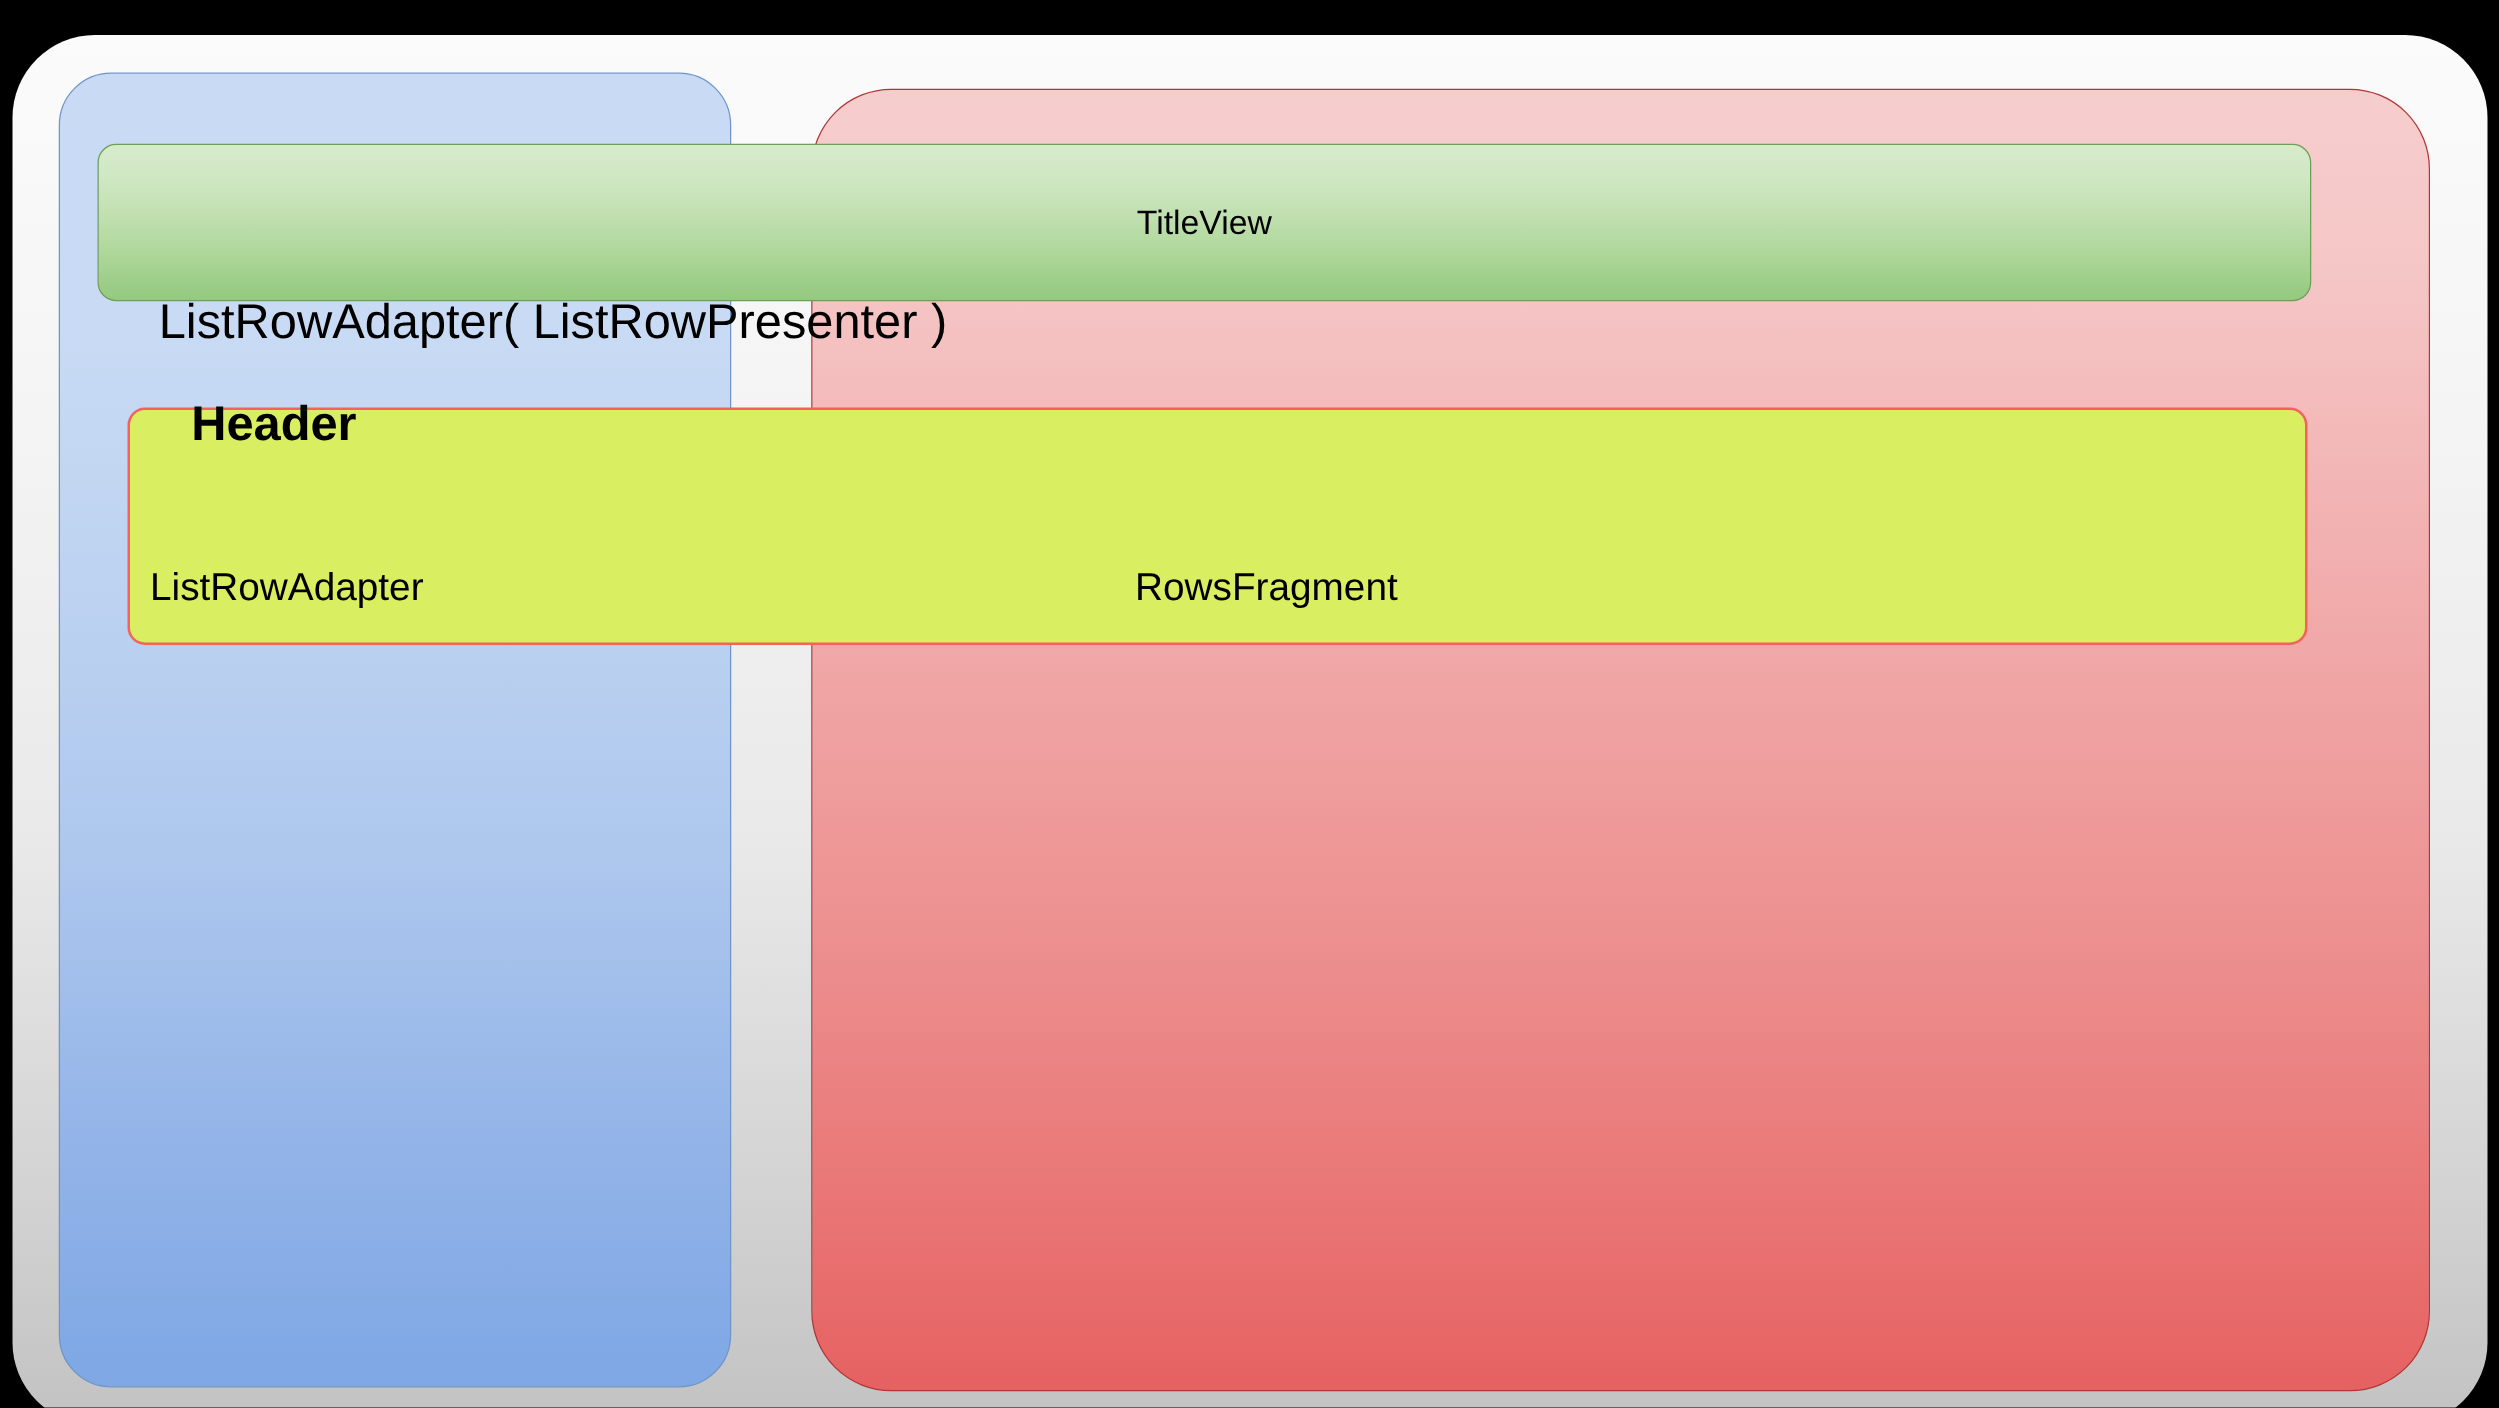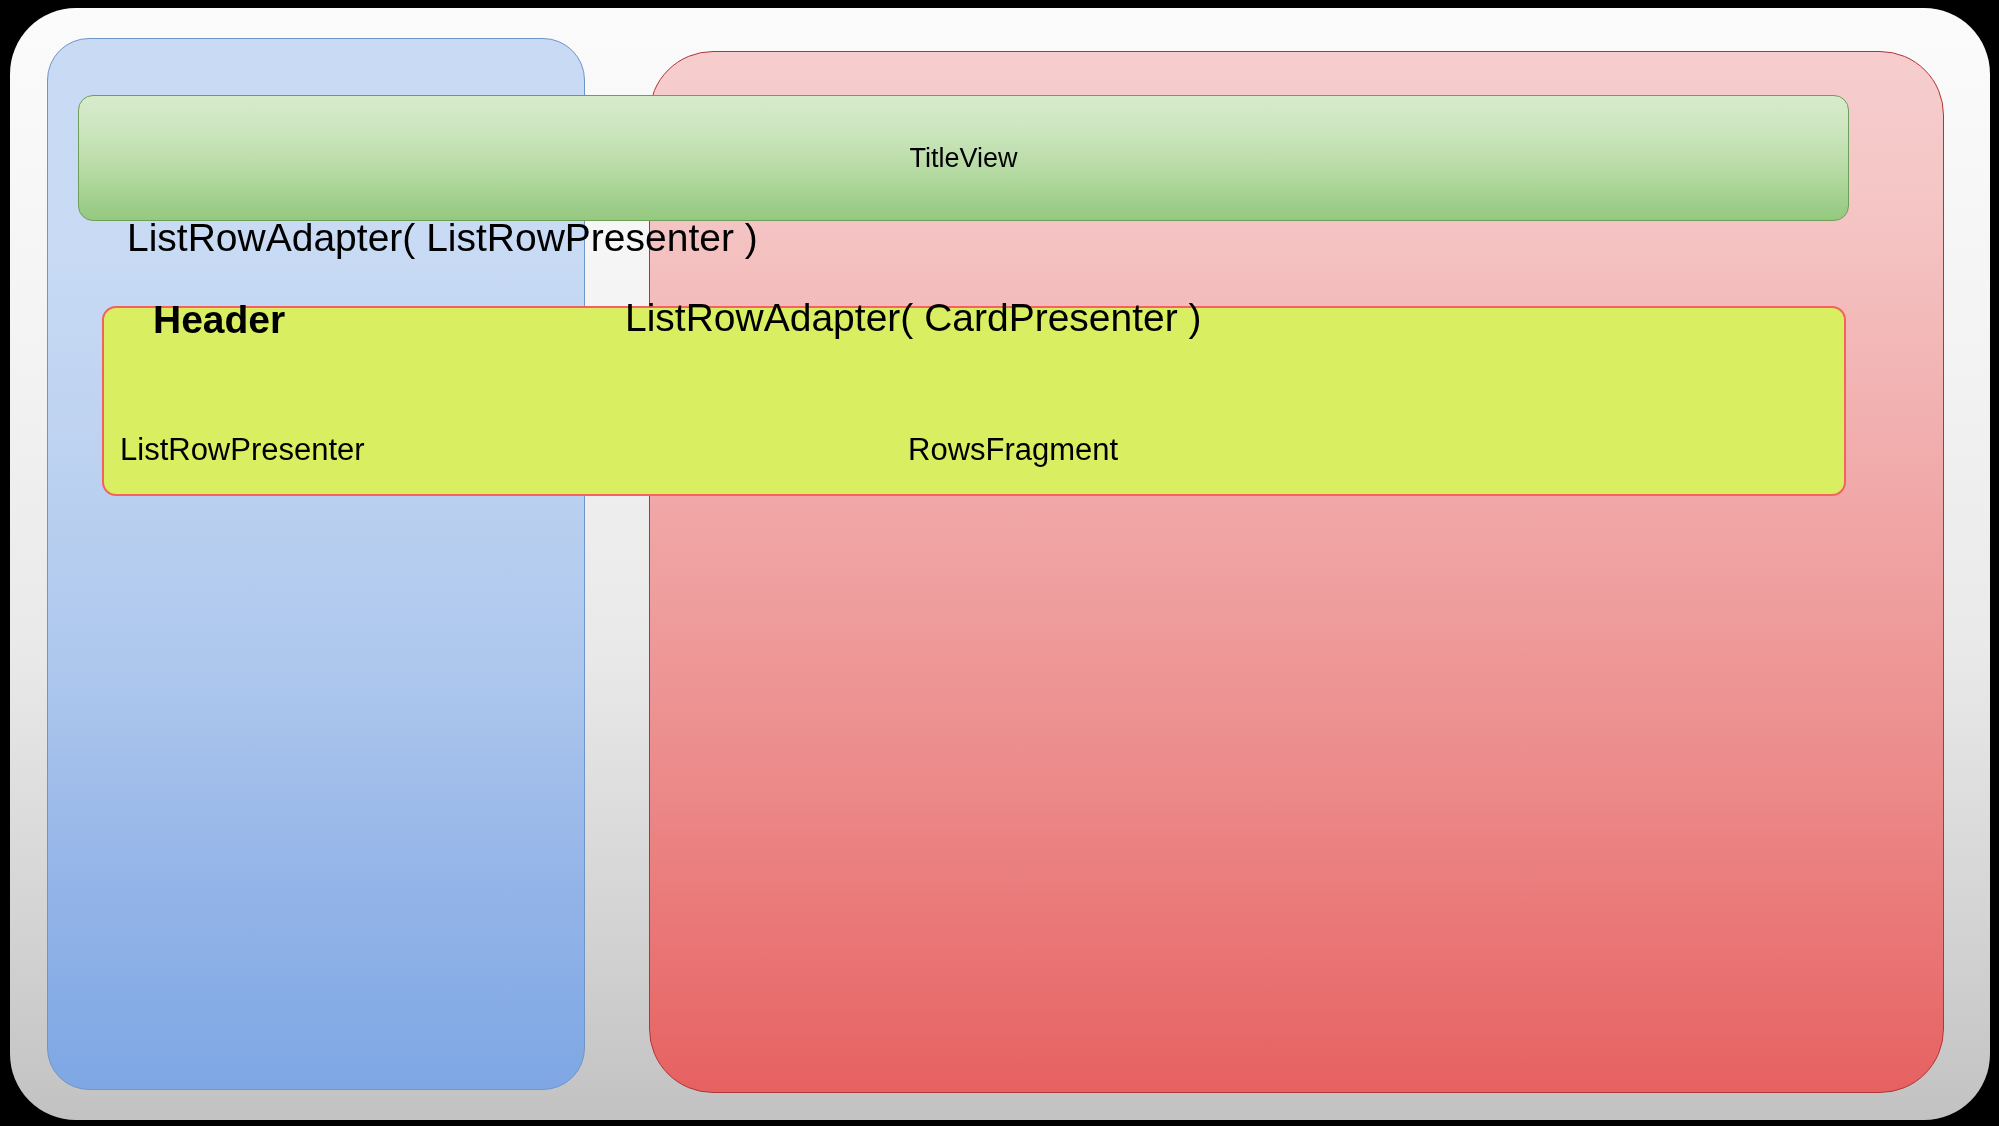--- a/index.html
+++ b/index.html
@@ -12,20 +12,21 @@
     height: 1126px;
     overflow: hidden;
     font-family: "Liberation Sans", sans-serif;
   }
 
   #stage {
     position: relative;
     width: 1999px;
     height: 804px;
     background: #000000;
+    margin-top: 20px;
   }
 
   
   .outer-shell {
     position: absolute;
     left: 10px;
     top: 8px;
     width: 1980px;
     height: 1112px;
     border-radius: 66px;
@@ -128,20 +129,19 @@
     <div class="title-view">
       <span class="title-view-label">TitleView</span>
     </div>
 
     <div class="row-box"></div>
 
     <div class="lbl lbl-big lbl-listrow-presenter">ListRowAdapter( ListRowPresenter )</div>
 
     <div class="lbl lbl-big lbl-header">Header</div>
 
-    <div class="lbl lbl-big lbl-card-presenter">ListRowAdapter( CardPresenter )</div>
 
-    <div class="lbl lbl-small lbl-headers-fragment">ListRowPresenter</div>
+    <div class="lbl lbl-small lbl-headers-fragment">ListRowAdapter</div>
 
     <div class="lbl lbl-small lbl-rows-fragment">RowsFragment</div>
 
   </div>
 </div>
 
 </body></html>

